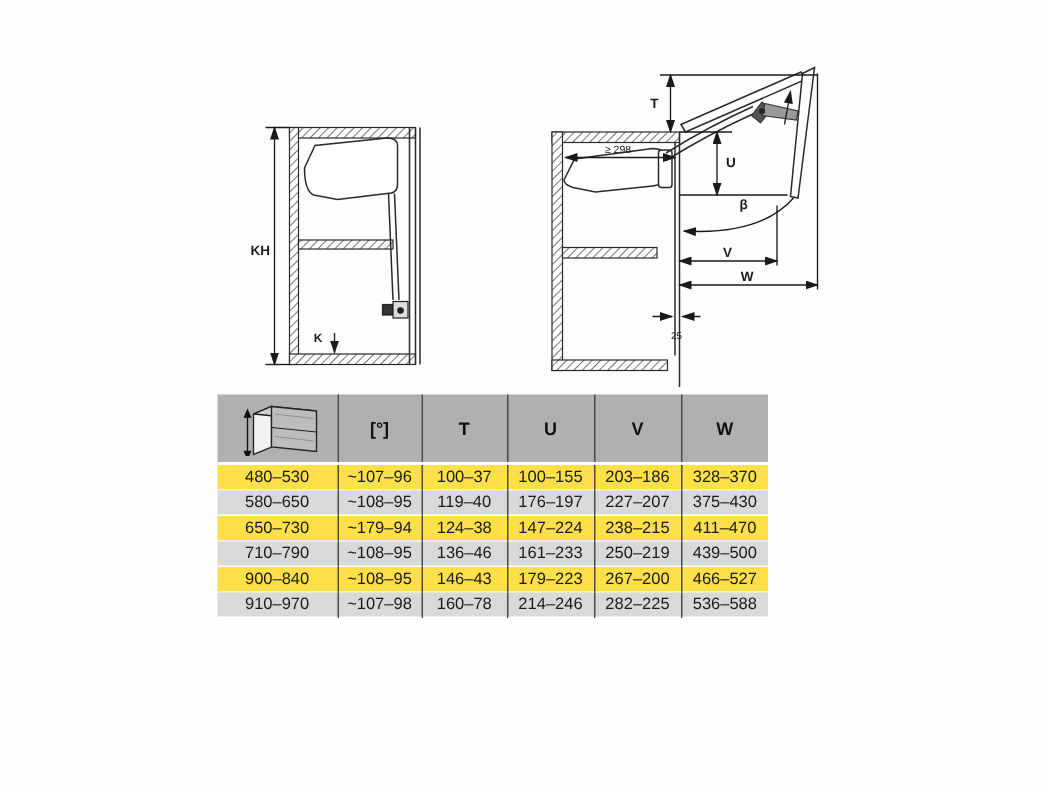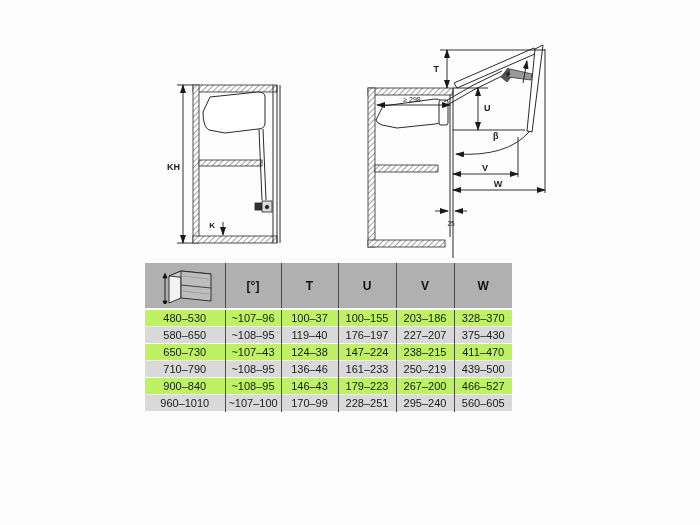--- a/index.html
+++ b/index.html
@@ -22,21 +22,21 @@
     text-align:center;vertical-align:middle;padding:0;
     border-right:1px solid var(--grid-line,#4a4a4a);
   }
   .spec-table th:last-child,.spec-table td:last-child{border-right:none;}
   .spec-table thead th{
     height:45px;background:var(--header-bg,#b0b0b0);
     font-size:12px;font-weight:bold;color:#111;
     border-bottom:2px solid #fff;
   }
   .spec-table tbody td{height:16px;line-height:16px;white-space:nowrap;}
-  .spec-table tbody tr{background:#bef264;border-bottom:1px solid #ececec;}
+  .spec-table tbody tr{background:#fde047;border-bottom:1px solid #ececec;}
   .spec-table tbody tr:nth-child(even){
     background:var(--row-alt-bg,#d9d9d9);border-bottom:1px solid #fff;
   }
 </style>
 </head>
 <body>
 
 <div class="stage">
 
   <svg class="dwg dwg-left" width="200" height="230" viewBox="0 0 200 230">
@@ -215,21 +215,21 @@
         <tr>
           <td>580–650</td>
           <td>~108–95</td>
           <td>119–40</td>
           <td>176–197</td>
           <td>227–207</td>
           <td>375–430</td>
         </tr>
         <tr>
           <td>650–730</td>
-          <td>~107–43</td>
+          <td>~179–94</td>
           <td>124–38</td>
           <td>147–224</td>
           <td>238–215</td>
           <td>411–470</td>
         </tr>
         <tr>
           <td>710–790</td>
           <td>~108–95</td>
           <td>136–46</td>
           <td>161–233</td>
@@ -238,22 +238,22 @@
         </tr>
         <tr>
           <td>900–840</td>
           <td>~108–95</td>
           <td>146–43</td>
           <td>179–223</td>
           <td>267–200</td>
           <td>466–527</td>
         </tr>
         <tr>
-          <td>960–1010</td>
-          <td>~107–100</td>
-          <td>170–99</td>
-          <td>228–251</td>
-          <td>295–240</td>
-          <td>560–605</td>
+          <td>910–970</td>
+          <td>~107–98</td>
+          <td>160–78</td>
+          <td>214–246</td>
+          <td>282–225</td>
+          <td>536–588</td>
         </tr>
       </tbody>
   </table>
 </div>
 
 </body></html>

